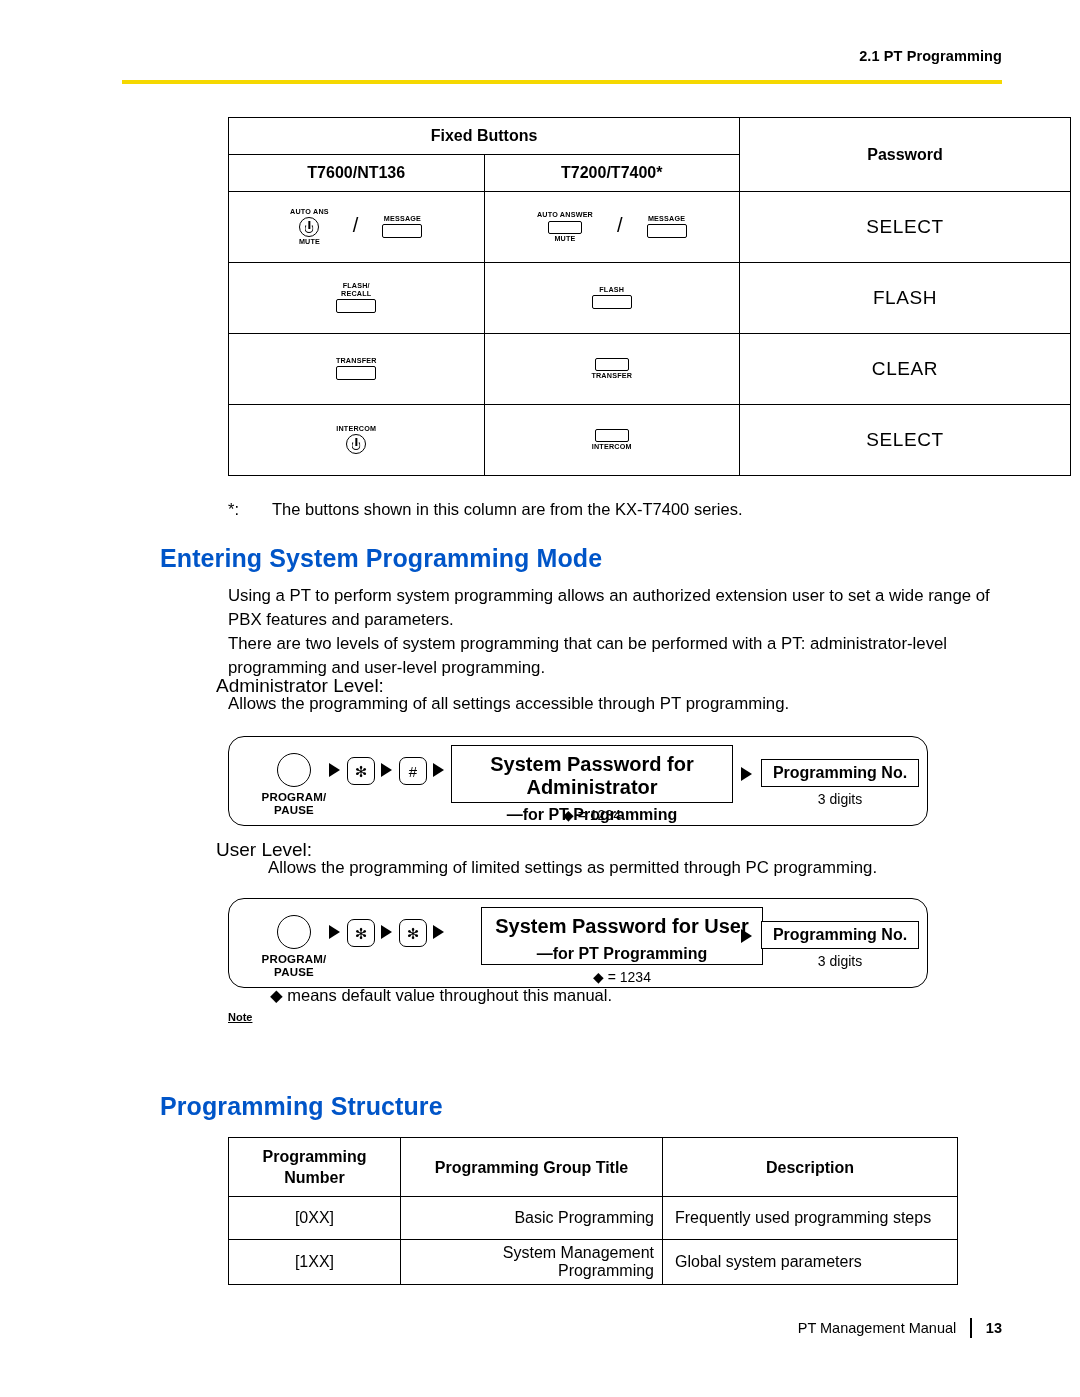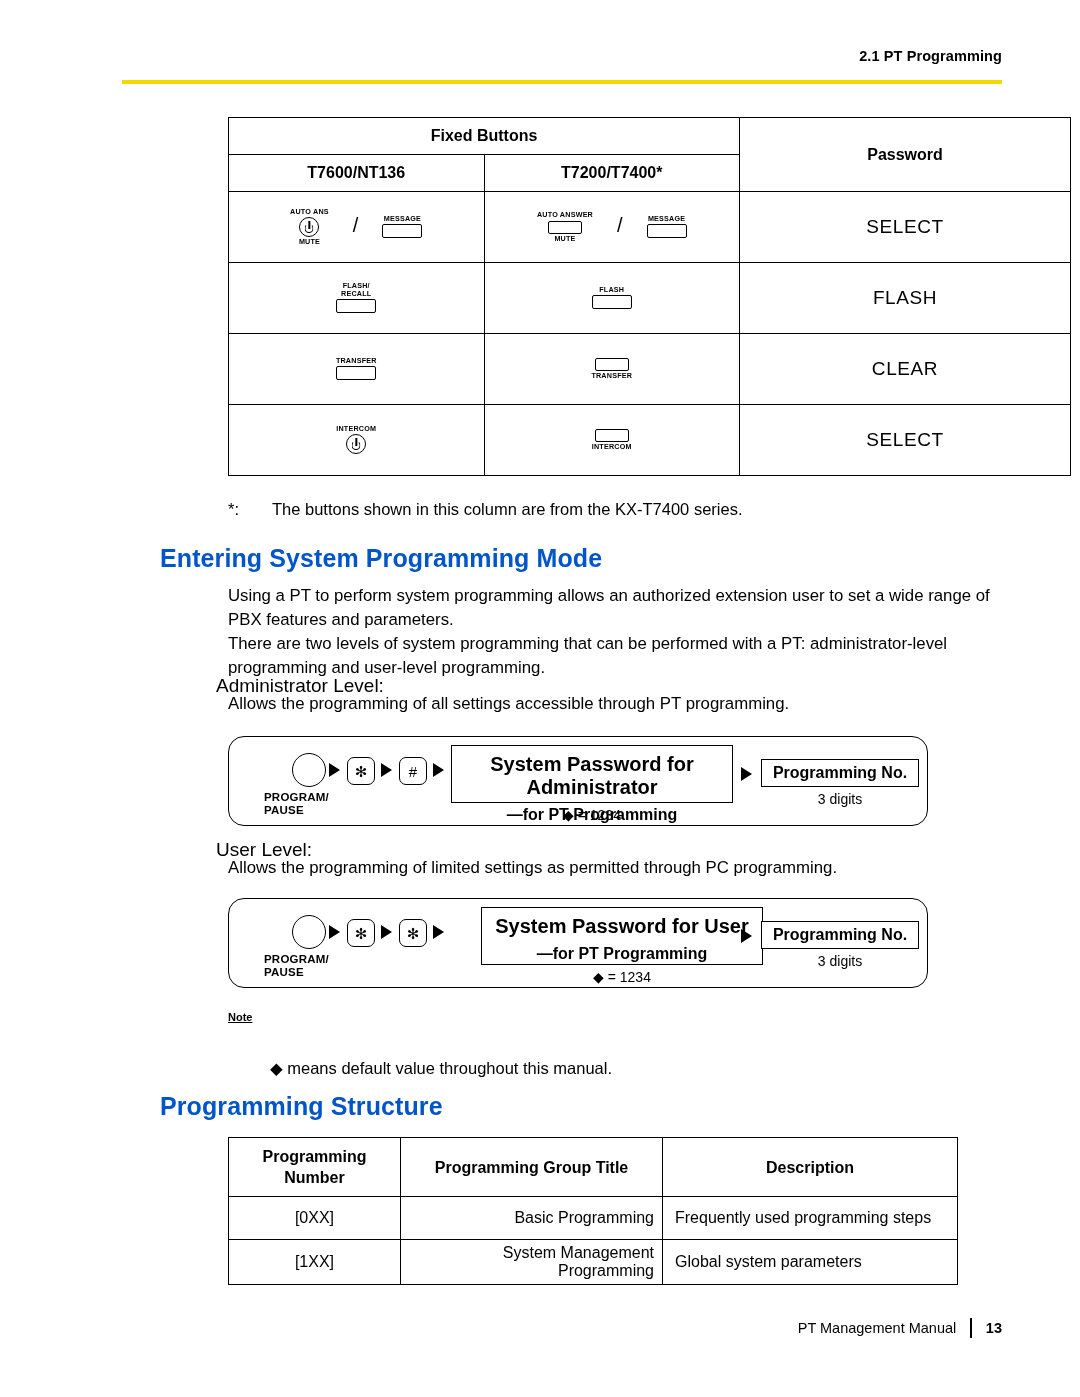--- a/index.html
+++ b/index.html
@@ -182,22 +182,23 @@
     border: 1.8px solid #000;
     border-radius: 16px;
     box-sizing: border-box;
   }
   .flow-inner {
     position: relative;
     height: 100%;
   }
   .prog-key {
     position: absolute;
-    left: 35px;
+    left: 20px;
     top: 16px;
+    text-align: center;
     width: 90px;
   }
   .prog-circle {
     width: 32px;
     height: 32px;
     border: 1.7px solid #000;
     border-radius: 50%;
     margin: 0 auto 4px;
   }
   .prog-key .kl {
@@ -463,21 +464,21 @@
     </div>
     <div class="defval" style="left:222px; top:70px; width:282px;">◆ = 1234</div>
 
     <div class="tri" style="left:512px; top:30px;"></div>
     <div class="prognobox" style="left:532px; top:22px; width:158px; height:28px;">Programming No.</div>
     <div class="digits" style="left:532px; top:54px; width:158px;">3 digits</div>
   </div>
 </div>
 
 <div class="bold-lbl" style="top:839px;">User Level:</div>
-<div class="para" style="top:856px;">Allows the programming of limited settings as permitted through PC programming.</div>
+<div class="para" style="top:856px;margin-left:40px;">Allows the programming of limited settings as permitted through PC programming.</div>
 
 <div class="flowbox" style="top:898px; height:90px;">
   <div class="flow-inner">
     <div class="prog-key">
       <div class="prog-circle"></div>
       <div class="kl">PROGRAM/</div>
       <div class="kl">PAUSE</div>
     </div>
 
     <div class="tri" style="left:100px; top:26px;"></div>
@@ -492,21 +493,21 @@
     </div>
     <div class="defval" style="left:252px; top:70px; width:282px;">◆ = 1234</div>
 
     <div class="tri" style="left:512px; top:30px;"></div>
     <div class="prognobox" style="left:532px; top:22px; width:158px; height:28px;">Programming No.</div>
     <div class="digits" style="left:532px; top:54px; width:158px;">3 digits</div>
   </div>
 </div>
 
 <div class="note-title" style="top:1011px;">Note</div>
-<div class="note-body" style="top:1059px;">◆ means default value throughout this manual.</div>
+<div class="note-body" style="top:986px;">◆ means default value throughout this manual.</div>
 
 <h1 class="blue" style="left:160px; top:1092px;">Programming Structure</h1>
 
 <table class="ps-table">
   <tbody>
       <tr>
     <th style="width:155px">
       <div>Programming</div>
       <div>Number</div>
     </th>

